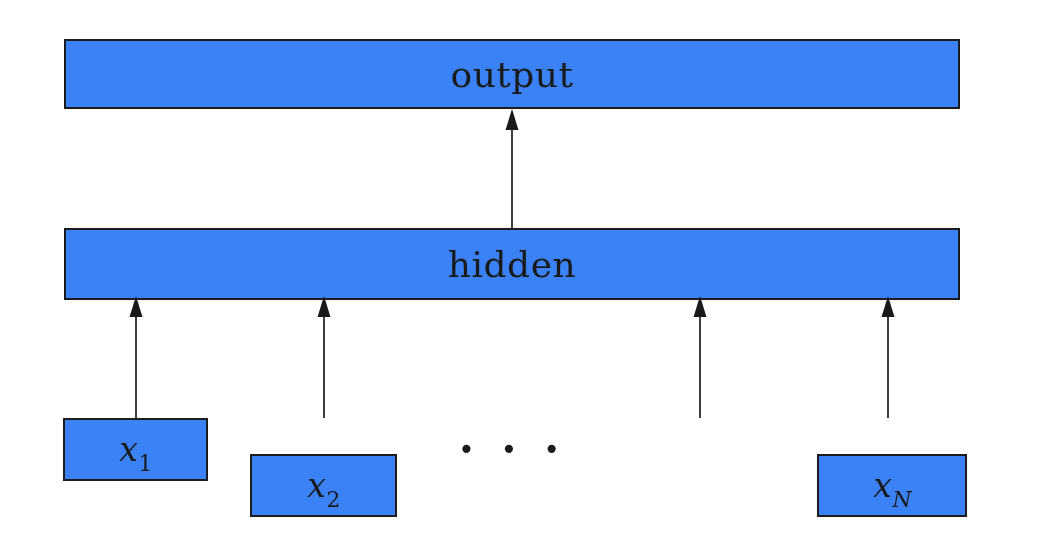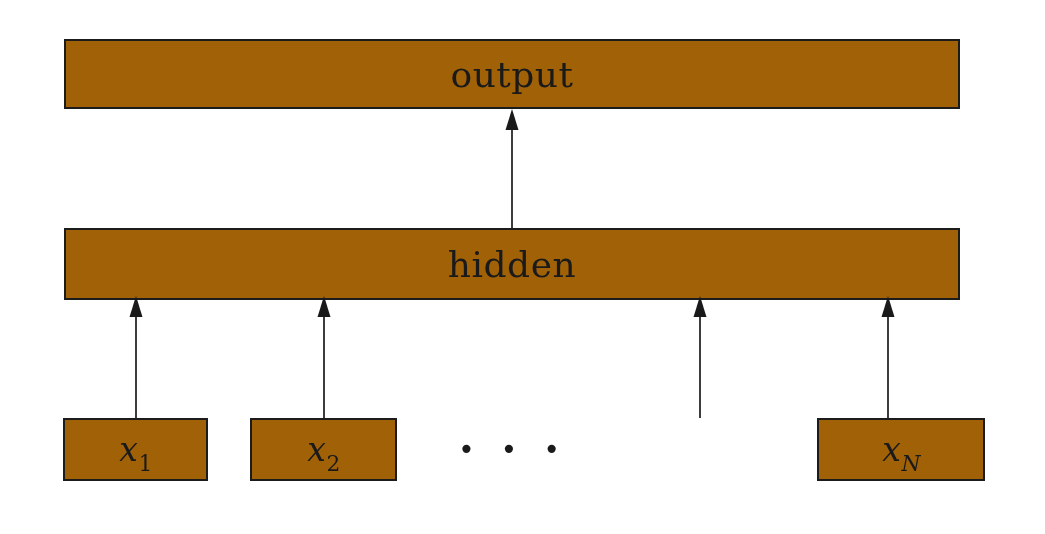--- a/index.html
+++ b/index.html
@@ -13,41 +13,41 @@
     height: 534px;
     background: #ffffff;
     font-family: "DejaVu Serif", "Liberation Serif", serif;
     color: #1a1a1a;
     overflow: hidden;
   }
   .nnbox {
     position: absolute;
     box-sizing: border-box;
     border: 2px solid #1c1c1c;
-    background: #a16207;
+    background: #3b82f6;
     display: flex;
     align-items: center;
     justify-content: center;
   }
   .layer-box {
     font-size: 36px;
     letter-spacing: 0.5px;
   }
   .box-output { left: 64px; top: 39px;  width: 896px; height: 70px; }
   .box-hidden { left: 64px; top: 228px; width: 896px; height: 72px; }
 
   .input-box {
     top: 418px;
     height: 63px;
     font-size: 33px;
   }
   .box-x1  { left: 63px;  width: 145px; }
-  .box-x2  { left: 250px; width: 147px; }
+  .box-x2  { left: 250px; width: 147px; margin-top: 36px; }
   .box-xn1 { left: 628px; width: 145px; }
-  .box-xn  { left: 817px; width: 168px; }
+  .box-xn  { left: 817px; width: 150px; margin-top: 36px; }
 
   .xvar {
     font-style: italic;
   }
   .input-box sub {
     font-size: 0.66em;
     line-height: 0;
     position: relative;
     top: 0.12em;
     left: 0.03em;

